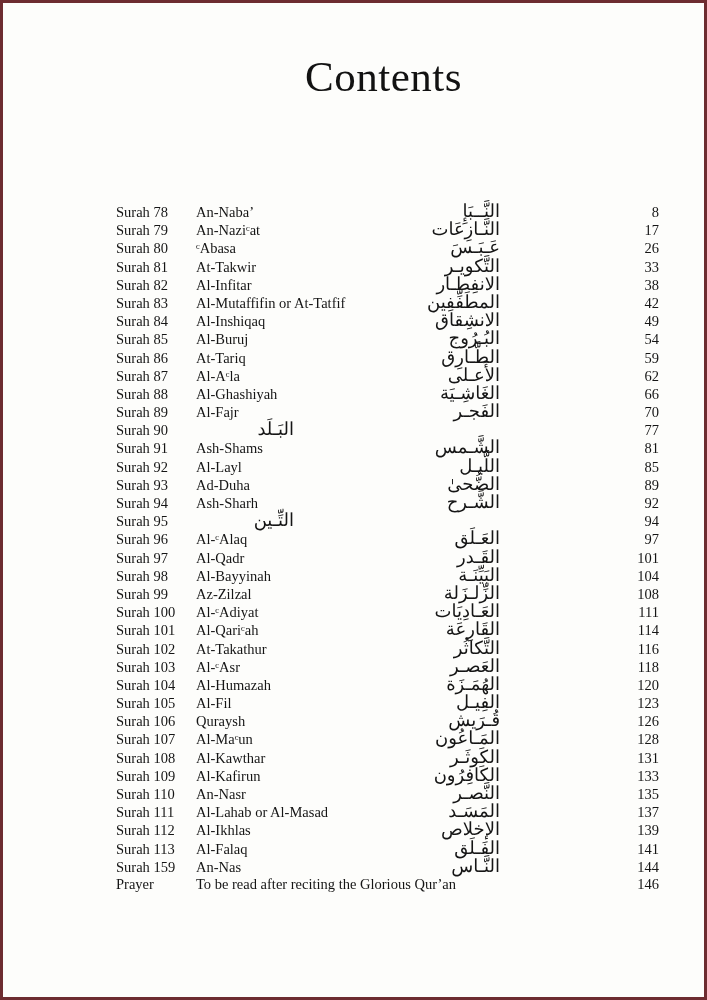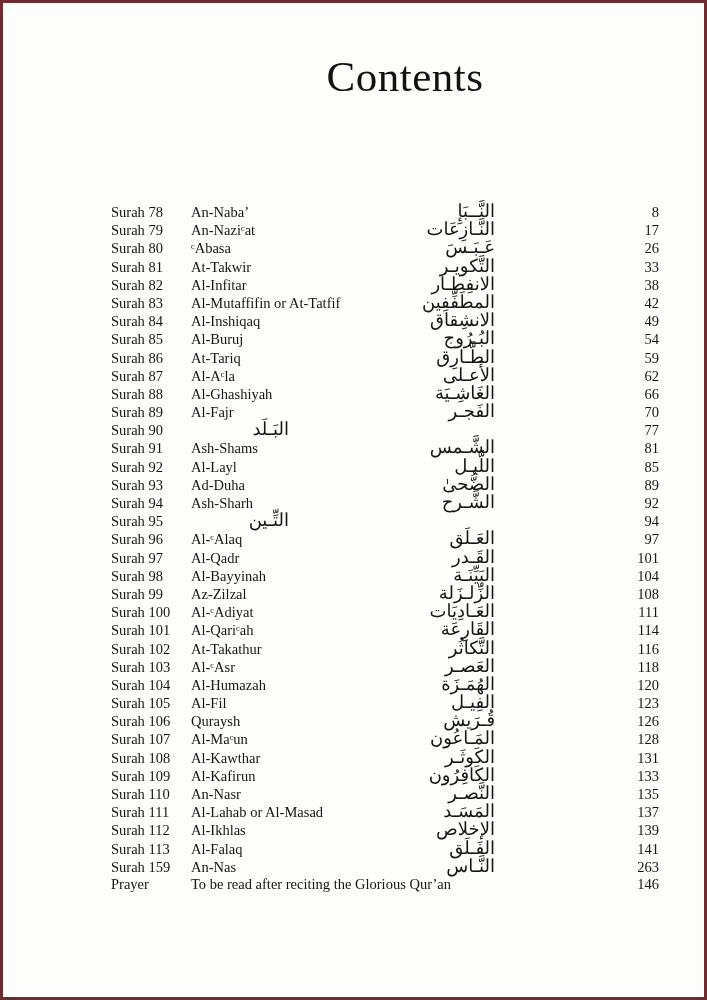--- a/index.html
+++ b/index.html
@@ -10,21 +10,20 @@
   .page {
     position: relative;
     width: 707px;
     height: 1000px;
     box-sizing: border-box;
     background: #fdfdfb;
     border: 3px solid #6d2c30;
     overflow: hidden;
     font-family: "Liberation Serif", "DejaVu Serif", serif;
     color: #151515;
-    padding-left: 43px;
   }
   .page-title {
     margin: 52px 0 0 0;
     text-align: center;
     position: relative;
     left: 30px;
     font-size: 43px;
     font-weight: normal;
     letter-spacing: 0.5px;
     line-height: 1;
@@ -39,20 +38,21 @@
     height: 18.2px;
   }
   .row > span {
     line-height: 18.2px;
     white-space: nowrap;
   }
   .c-surah {
     width: 80px;
     flex: 0 0 80px;
     font-size: 14.5px;
+    margin-left: 48px;
   }
   .c-name {
     width: 206px;
     flex: 0 0 206px;
     font-size: 14.5px;
     overflow: visible;
   }
   .c-arabic {
     width: 98px;
     flex: 0 0 98px;
@@ -365,21 +365,21 @@
         <span class="c-arabic">الفَـلَق</span>
         <span class="c-spacer"></span>
         <span class="c-page">141</span>
       </div>
 
       <div class="row">
         <span class="c-surah">Surah 159</span>
         <span class="c-name">An-Nas</span>
         <span class="c-arabic">النَّـاس</span>
         <span class="c-spacer"></span>
-        <span class="c-page">263</span>
+        <span class="c-page">144</span>
       </div>
 
       <div class="row">
         <span class="c-surah">Prayer</span>
         <span class="c-name">To be read after reciting the Glorious Qur’an</span>
         <span class="c-arabic"></span>
         <span class="c-spacer"></span>
         <span class="c-page">146</span>
       </div>
     </div>

